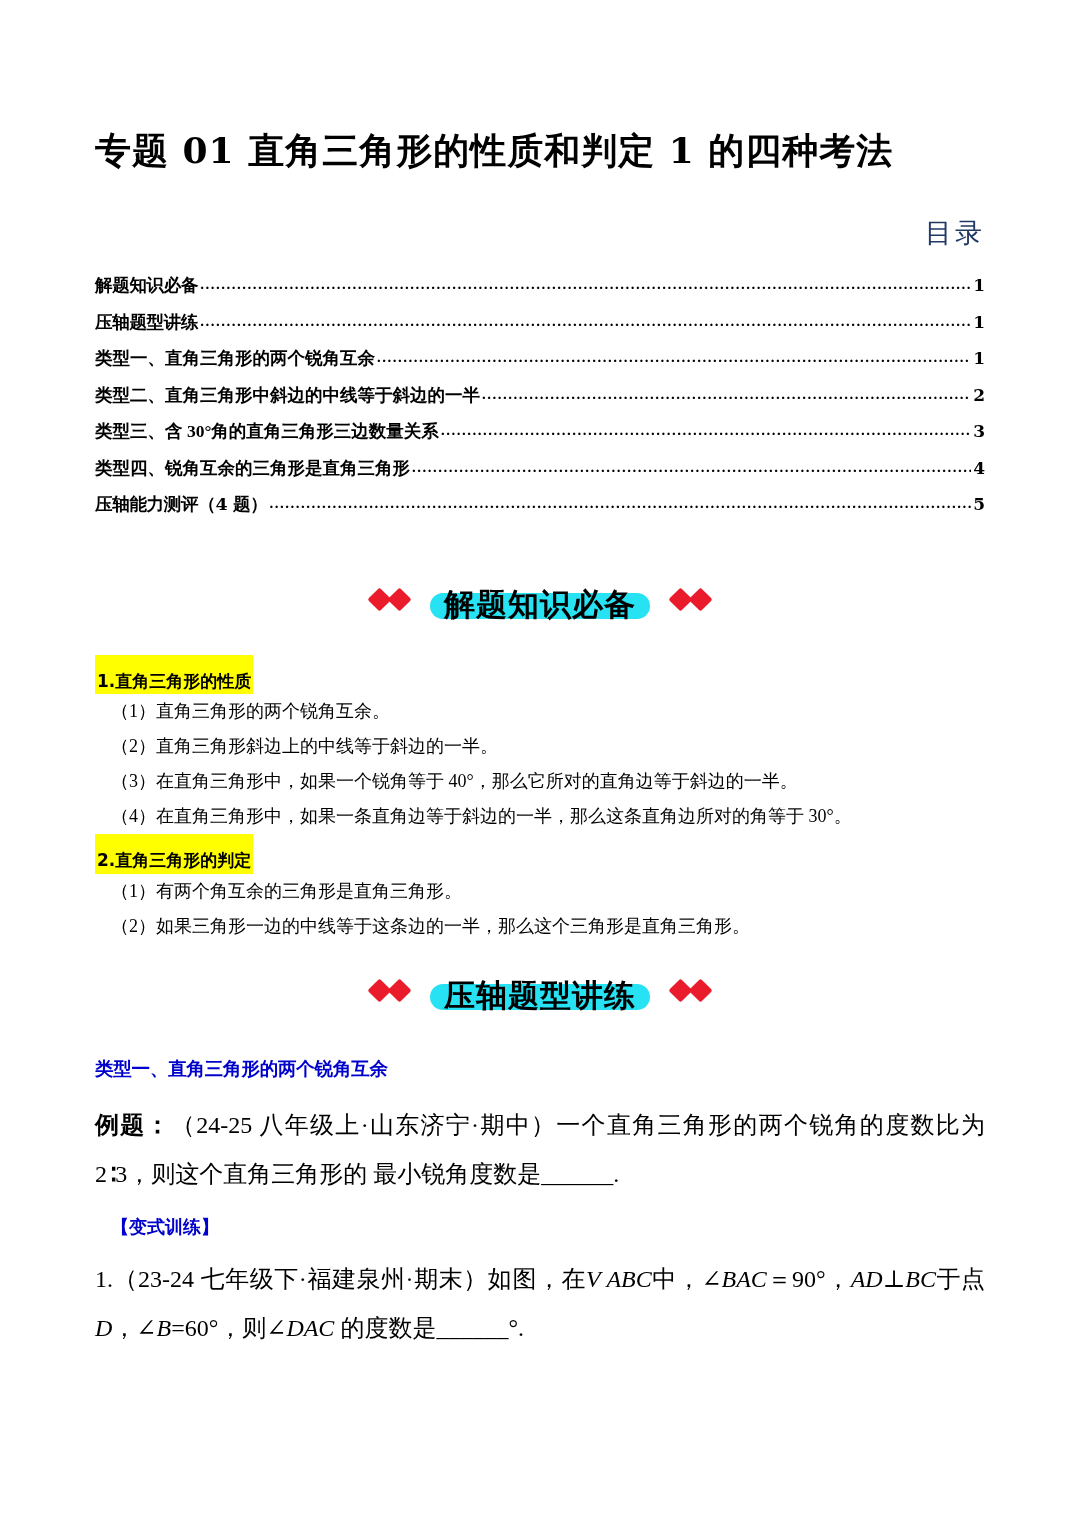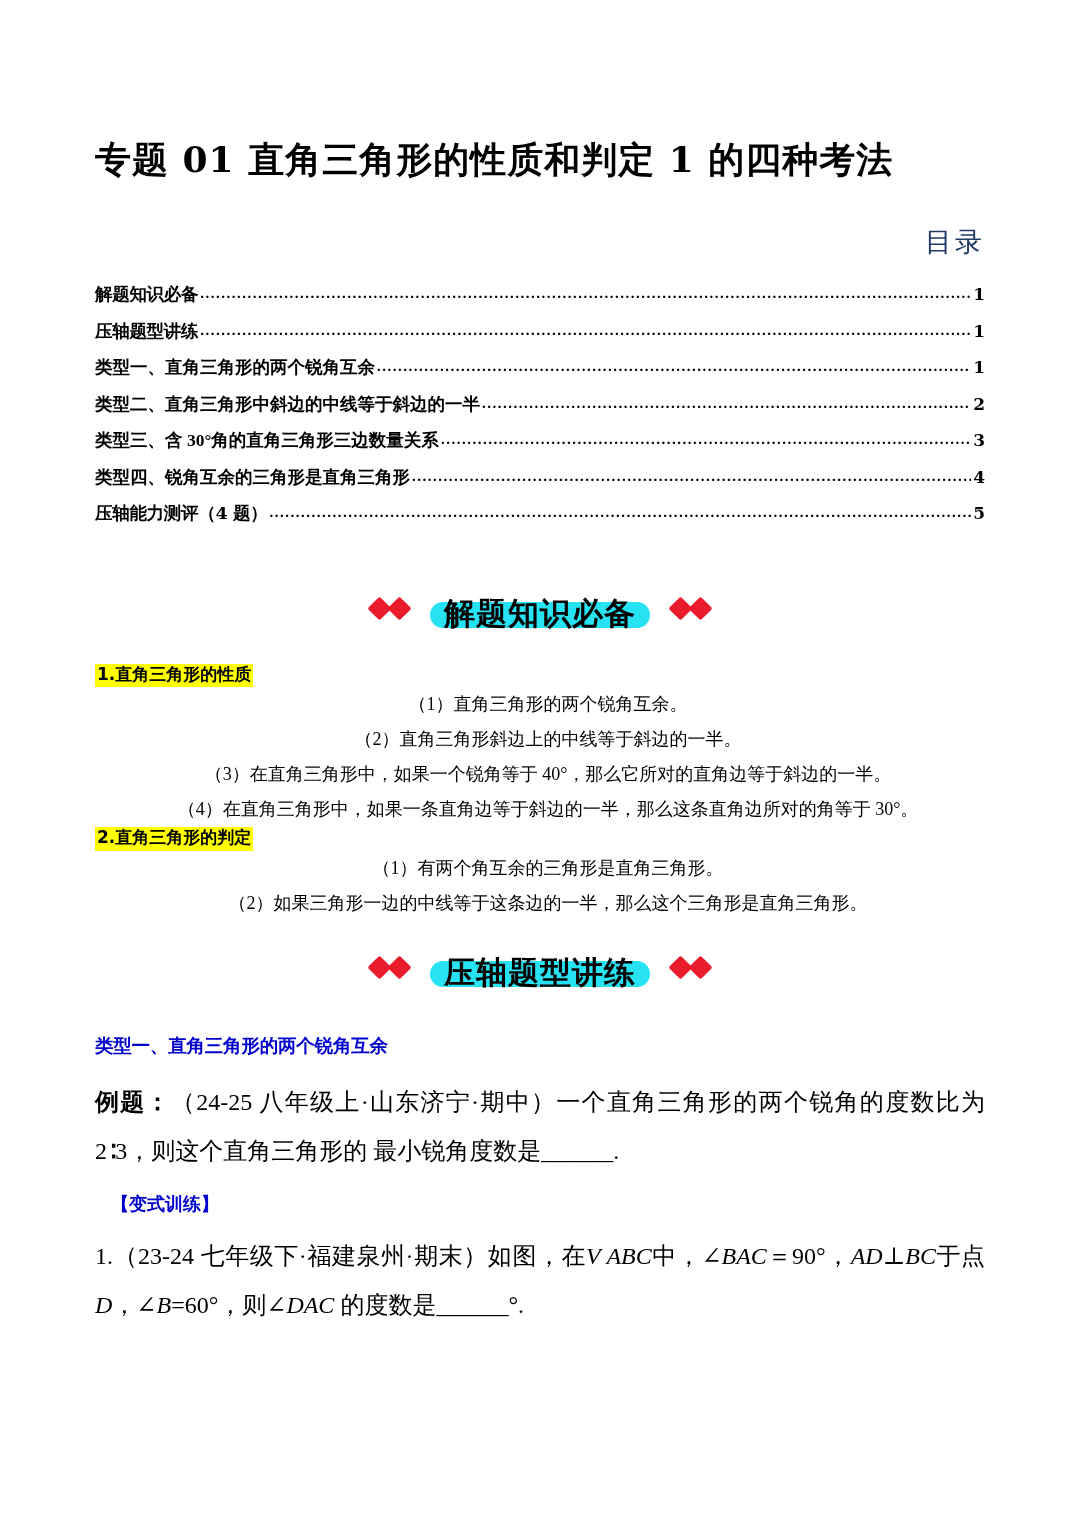--- a/index.html
+++ b/index.html
@@ -17,21 +17,21 @@
   }
   .page {
     position: relative;
     width: 1080px;
     height: 1526px;
     padding: 0;
   }
   .content {
     position: absolute;
     left: 95px;
-    top: 9px;
+    top: 0;
     width: 890px;
   }
 
   
   .doc-title {
     margin: 0;
     padding-top: 128px;
     font-family: "DejaVu Serif", "Liberation Serif", serif;
     font-size: 36px;
     font-weight: bold;
@@ -150,36 +150,35 @@
   }
 
   
   .hl-head {
     display: inline-block;
     background: #ffff00;
     font-family: "DejaVu Sans", "Liberation Sans", sans-serif;
     font-weight: bold;
     font-size: 17px;
     line-height: 1.25;
-    padding: 0 2px 2px 2px;
+    padding: 16px 2px 2px 2px;
     color: #000;
   }
 
   
   .para {
     font-family: "Liberation Serif", "DejaVu Serif", serif;
     font-size: 18px;
     line-height: 1.95;
     margin: 0;
     color: #000;
   }
   .para.indent {
     text-indent: 0;
     padding-left: 16px;
-    text-align: center;
   }
 
   
   .type-head {
     font-family: "DejaVu Serif", "Liberation Serif", serif;
     font-weight: bold;
     font-size: 18.5px;
     color: #0000cc;
     margin: 0;
     letter-spacing: -0.2px;

